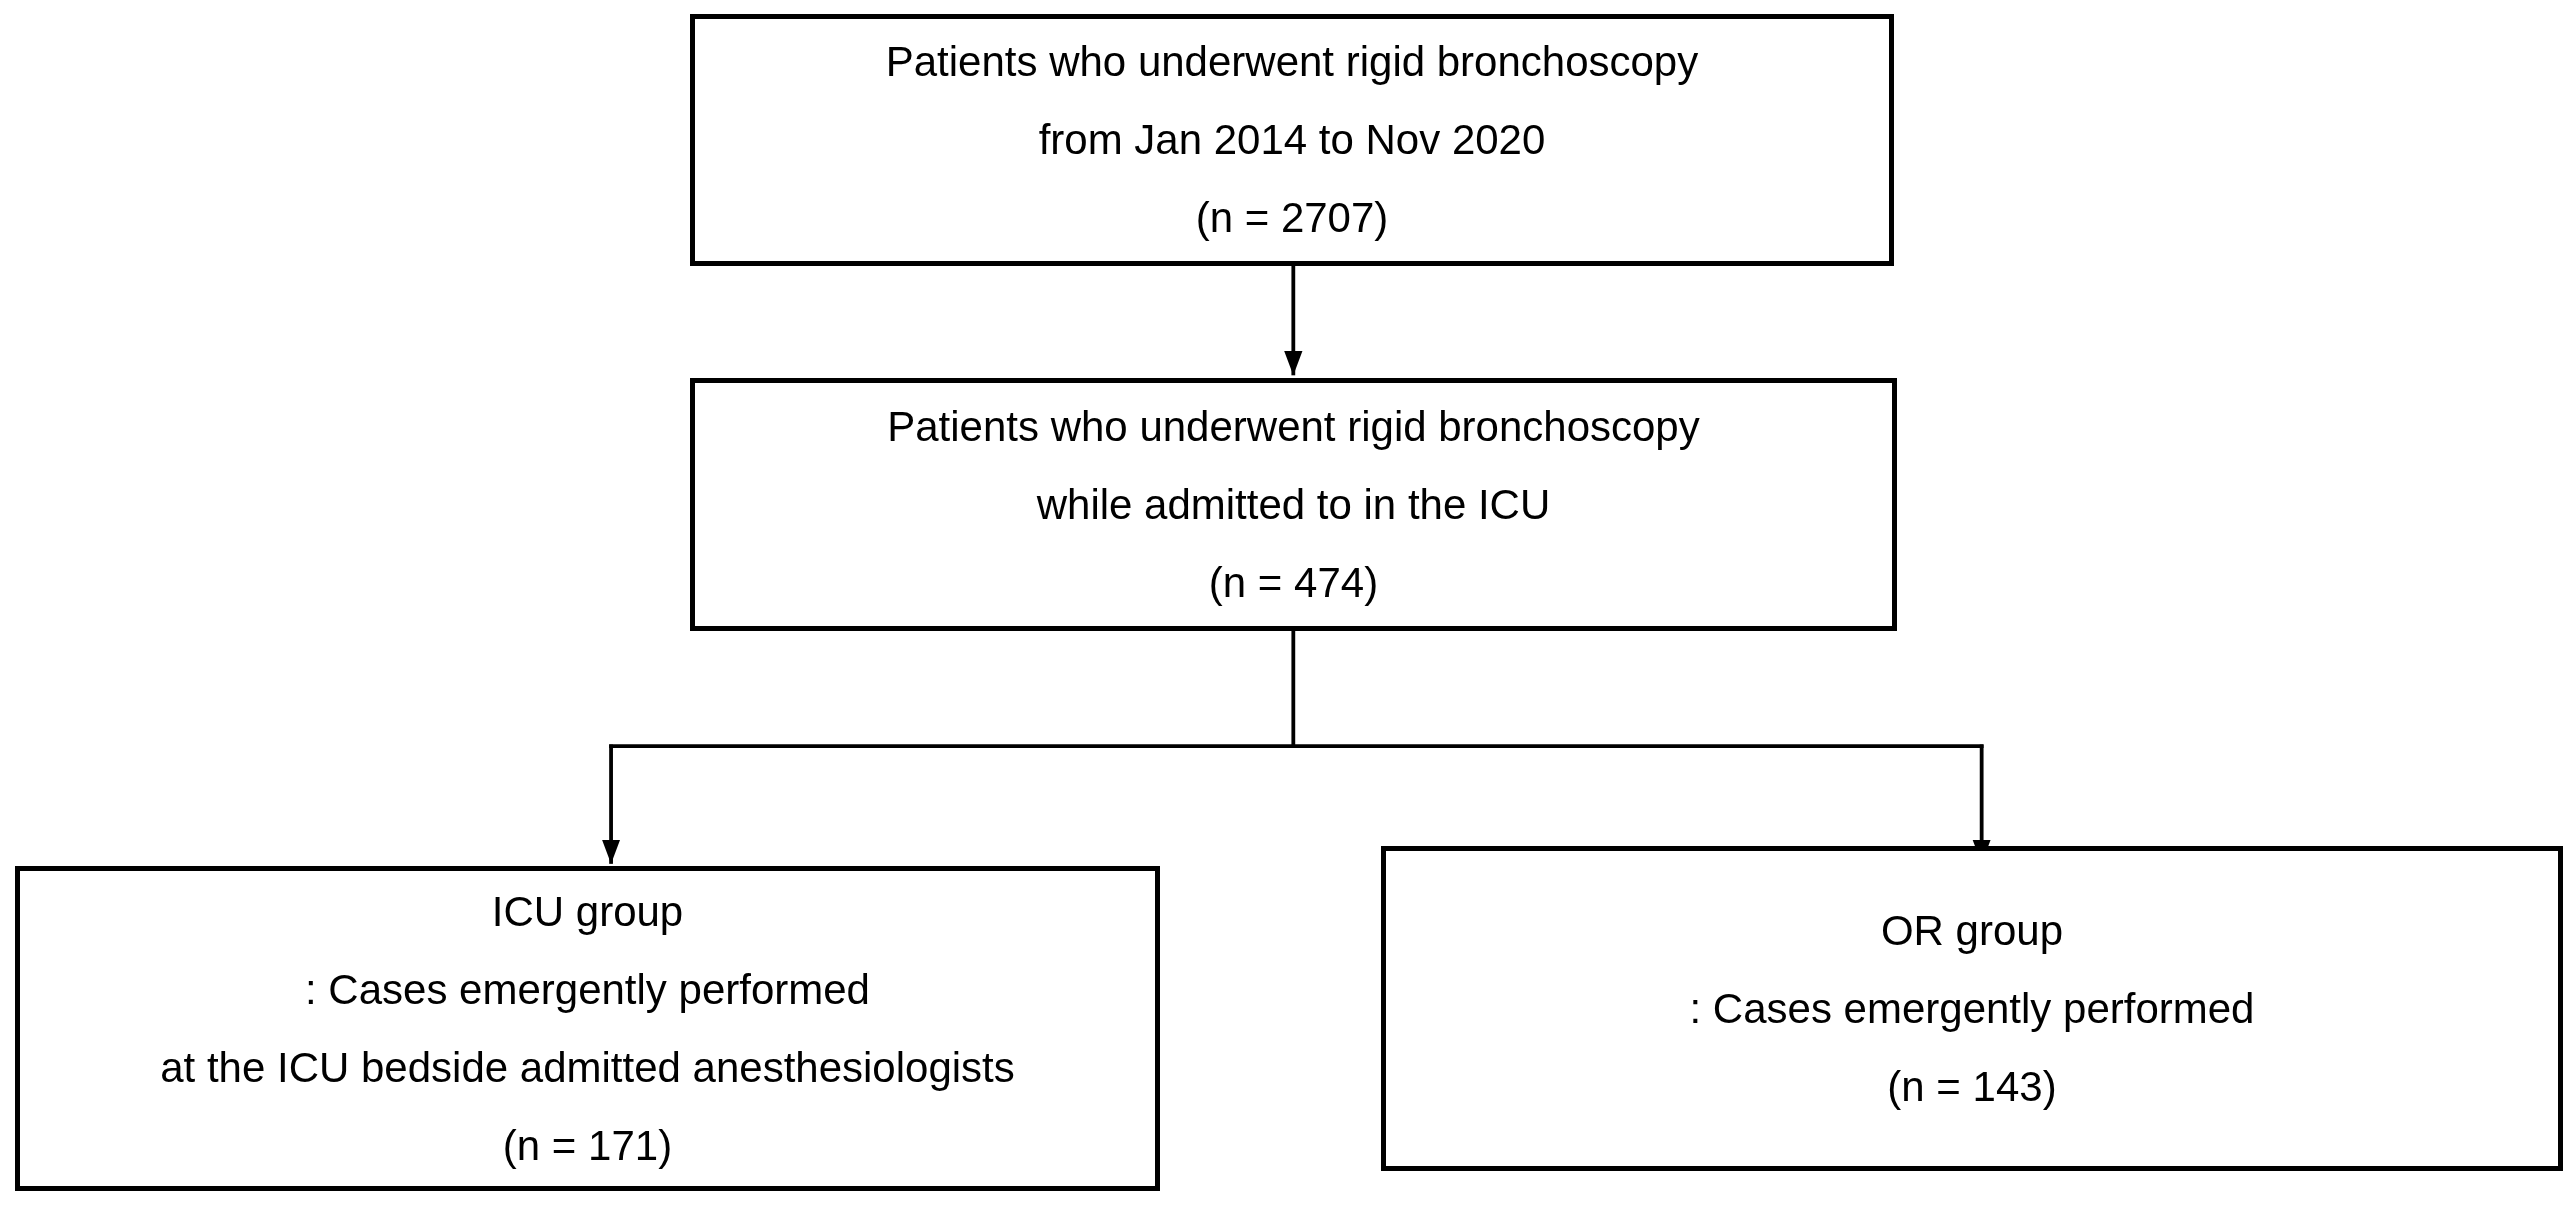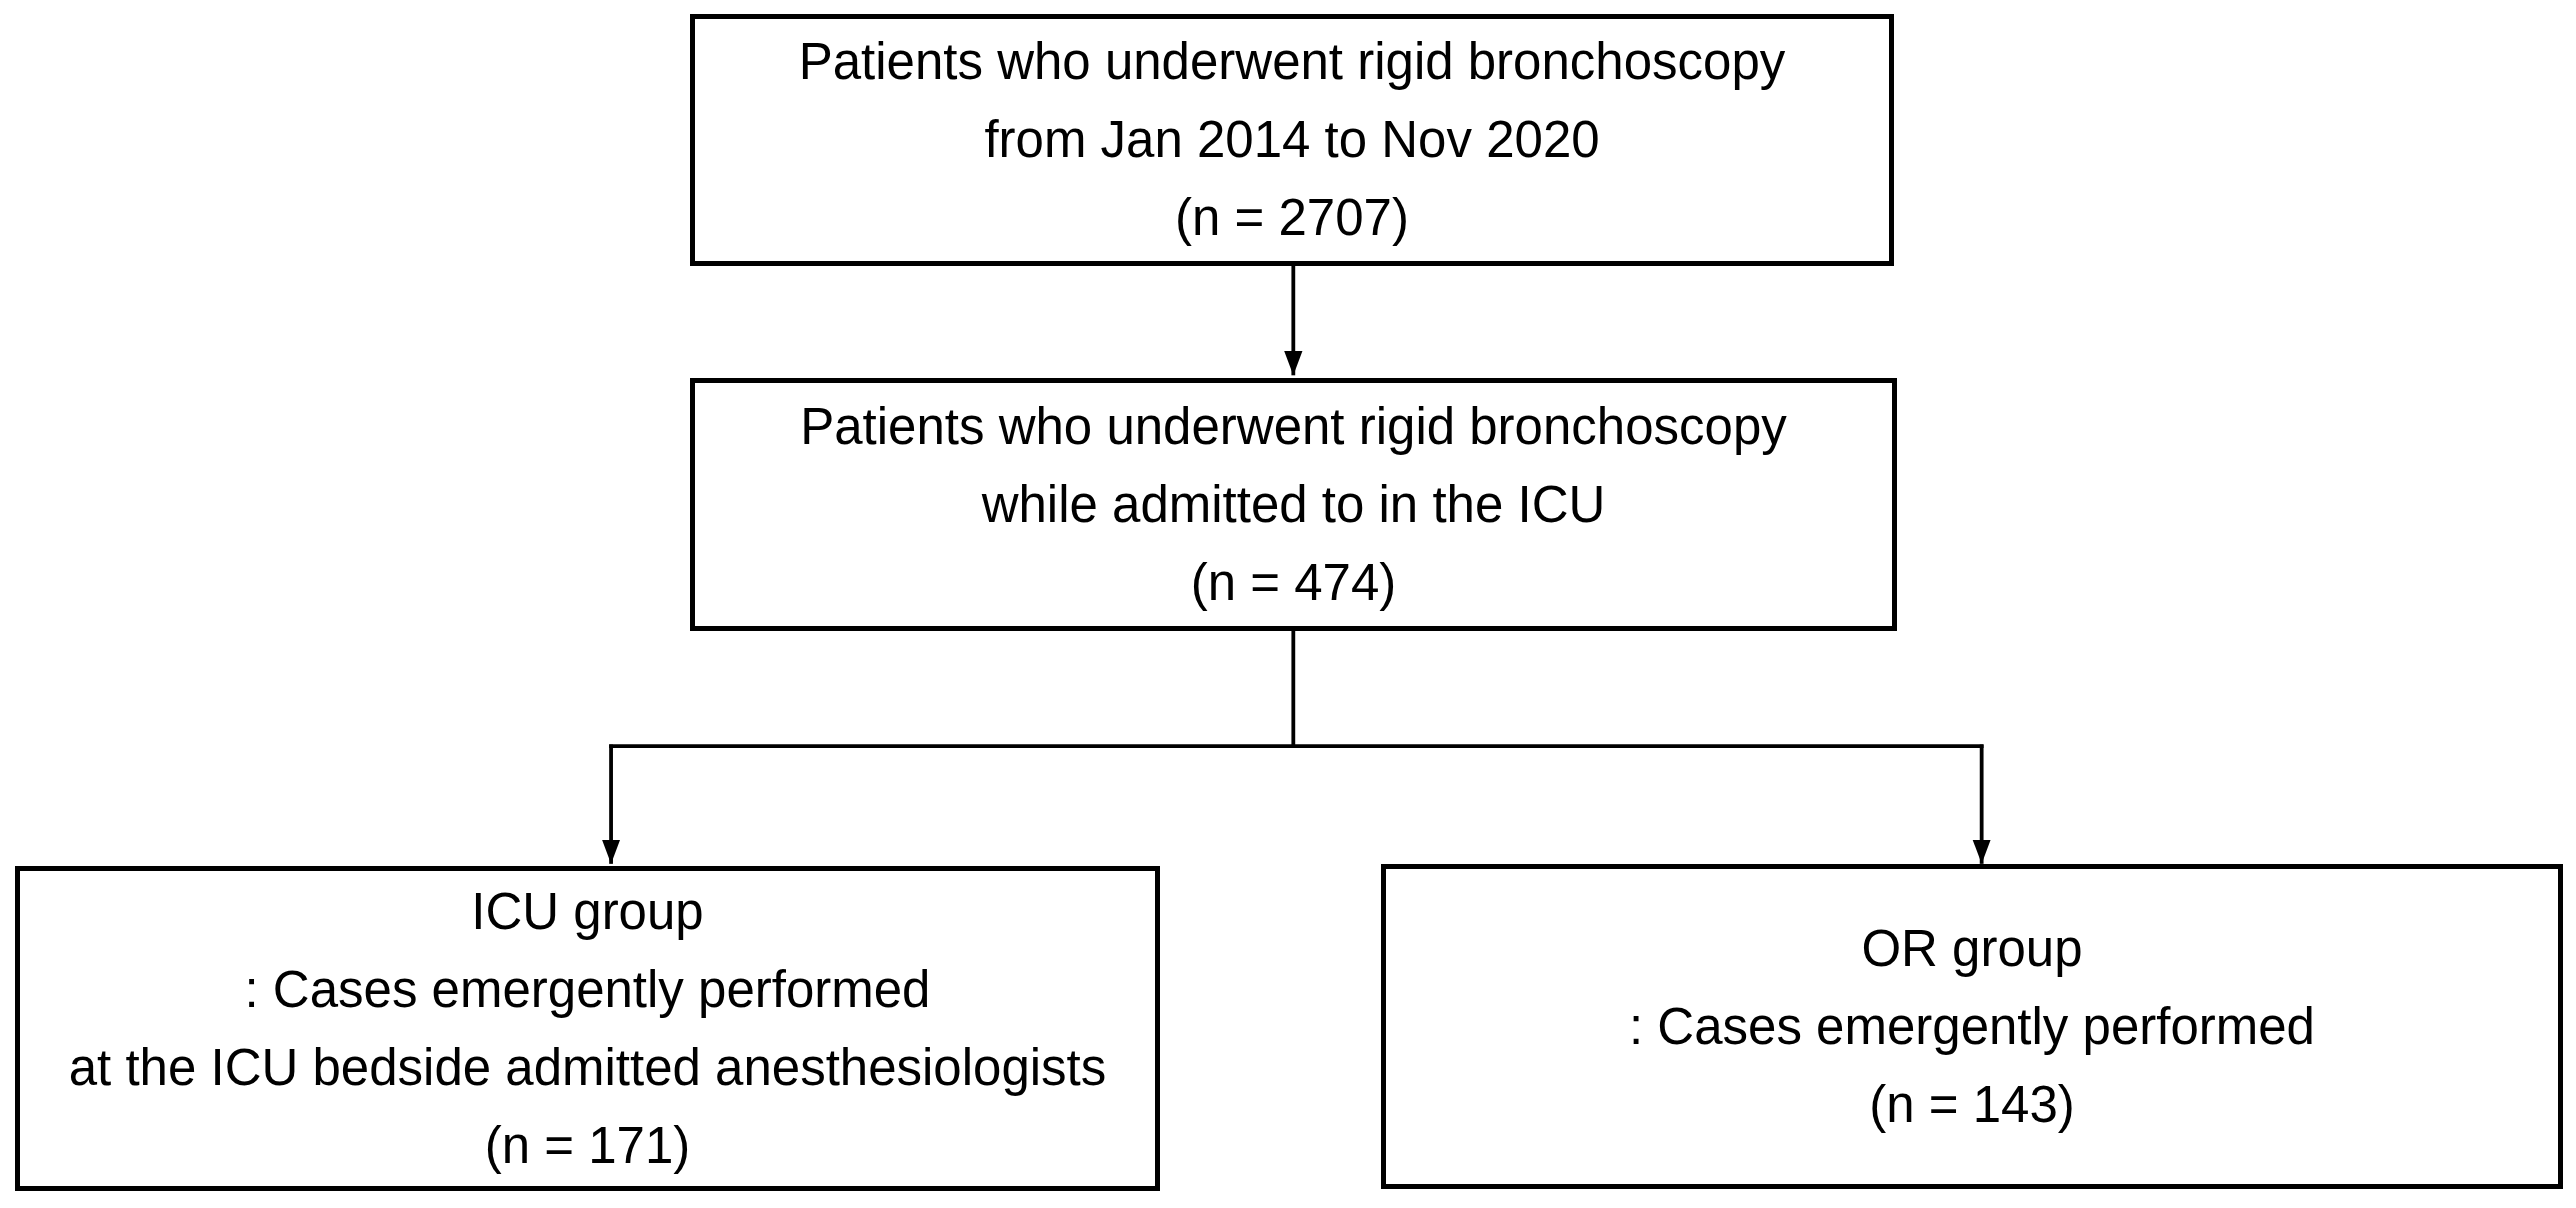--- a/index.html
+++ b/index.html
@@ -29,28 +29,28 @@
     box-sizing: border-box;
     border: 5.3px solid #000000;
     background: #ffffff;
     display: flex;
     flex-direction: column;
     justify-content: center;
     align-items: center;
     text-align: center;
   }
   .flow-box .text-line {
-    font-size: 51px;
+    font-size: 42px;
     line-height: 78px;
     white-space: nowrap;
   }
   .box-top    { left: 690px;  top: 13.7px;   width: 1204px; height: 252px; }
   .box-middle { left: 690px;  top: 378px;  width: 1207px; height: 253px; }
   .box-left   { left: 15px;   top: 866px; width: 1145px; height: 325px; }
-  .box-right  { left: 1381px; top: 864px; width: 1182px; height: 325px; }
+  .box-right  { left: 1381px; top: 846px; width: 1182px; height: 325px; }
 </style>
 </head>
 <body>
 
 <div class="canvas">
 
   <svg class="connectors" viewBox="0 0 3390 1590" xmlns="http://www.w3.org/2000/svg">
     <defs>
       <marker id="arrowhead" viewBox="0 0 12 9" refX="12" refY="4.5" markerUnits="userSpaceOnUse" markerWidth="32" markerHeight="25" orient="auto">
         <path d="M0,0 L12,4.5 L0,9 Z" fill="#000000"></path>

